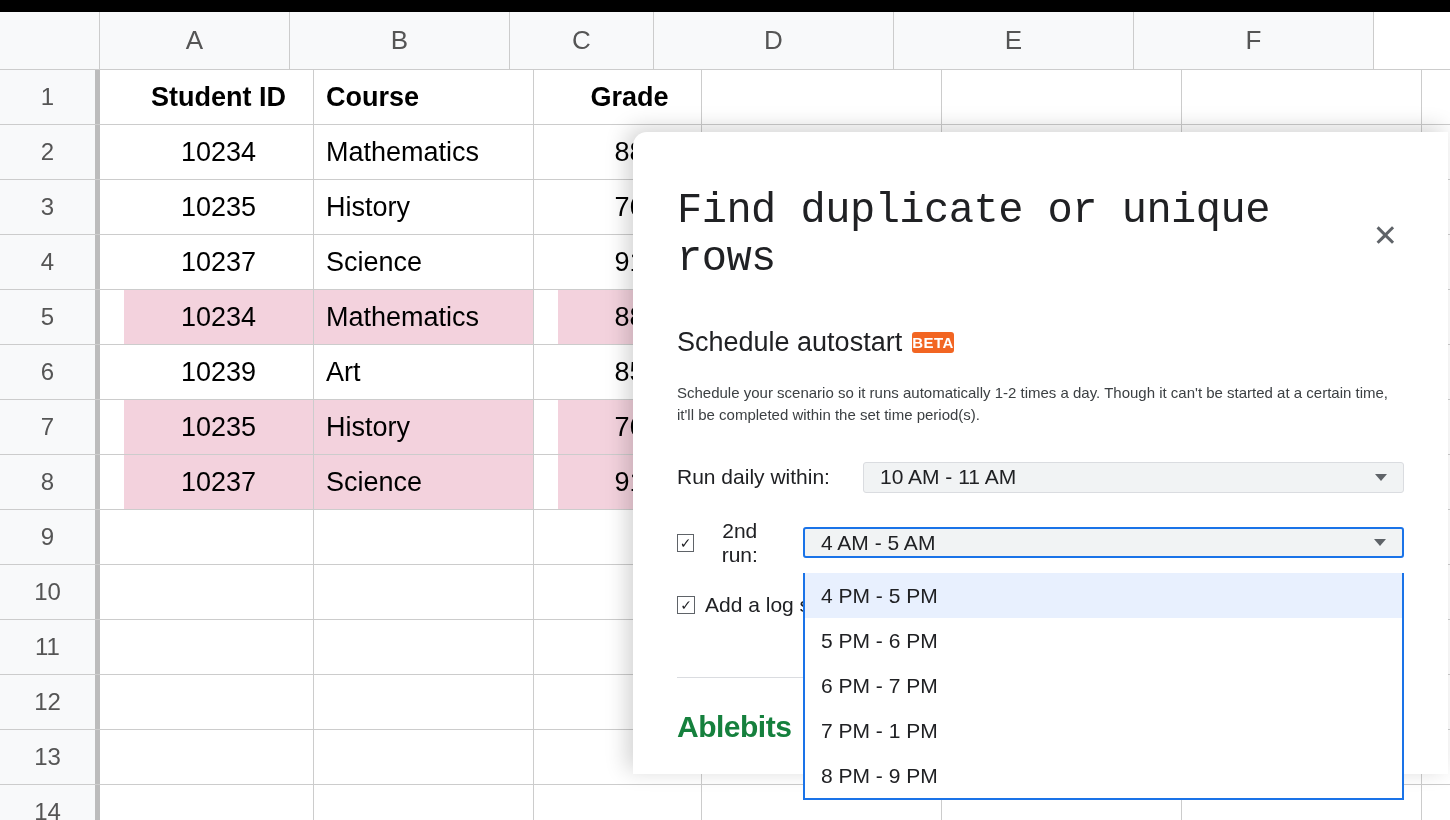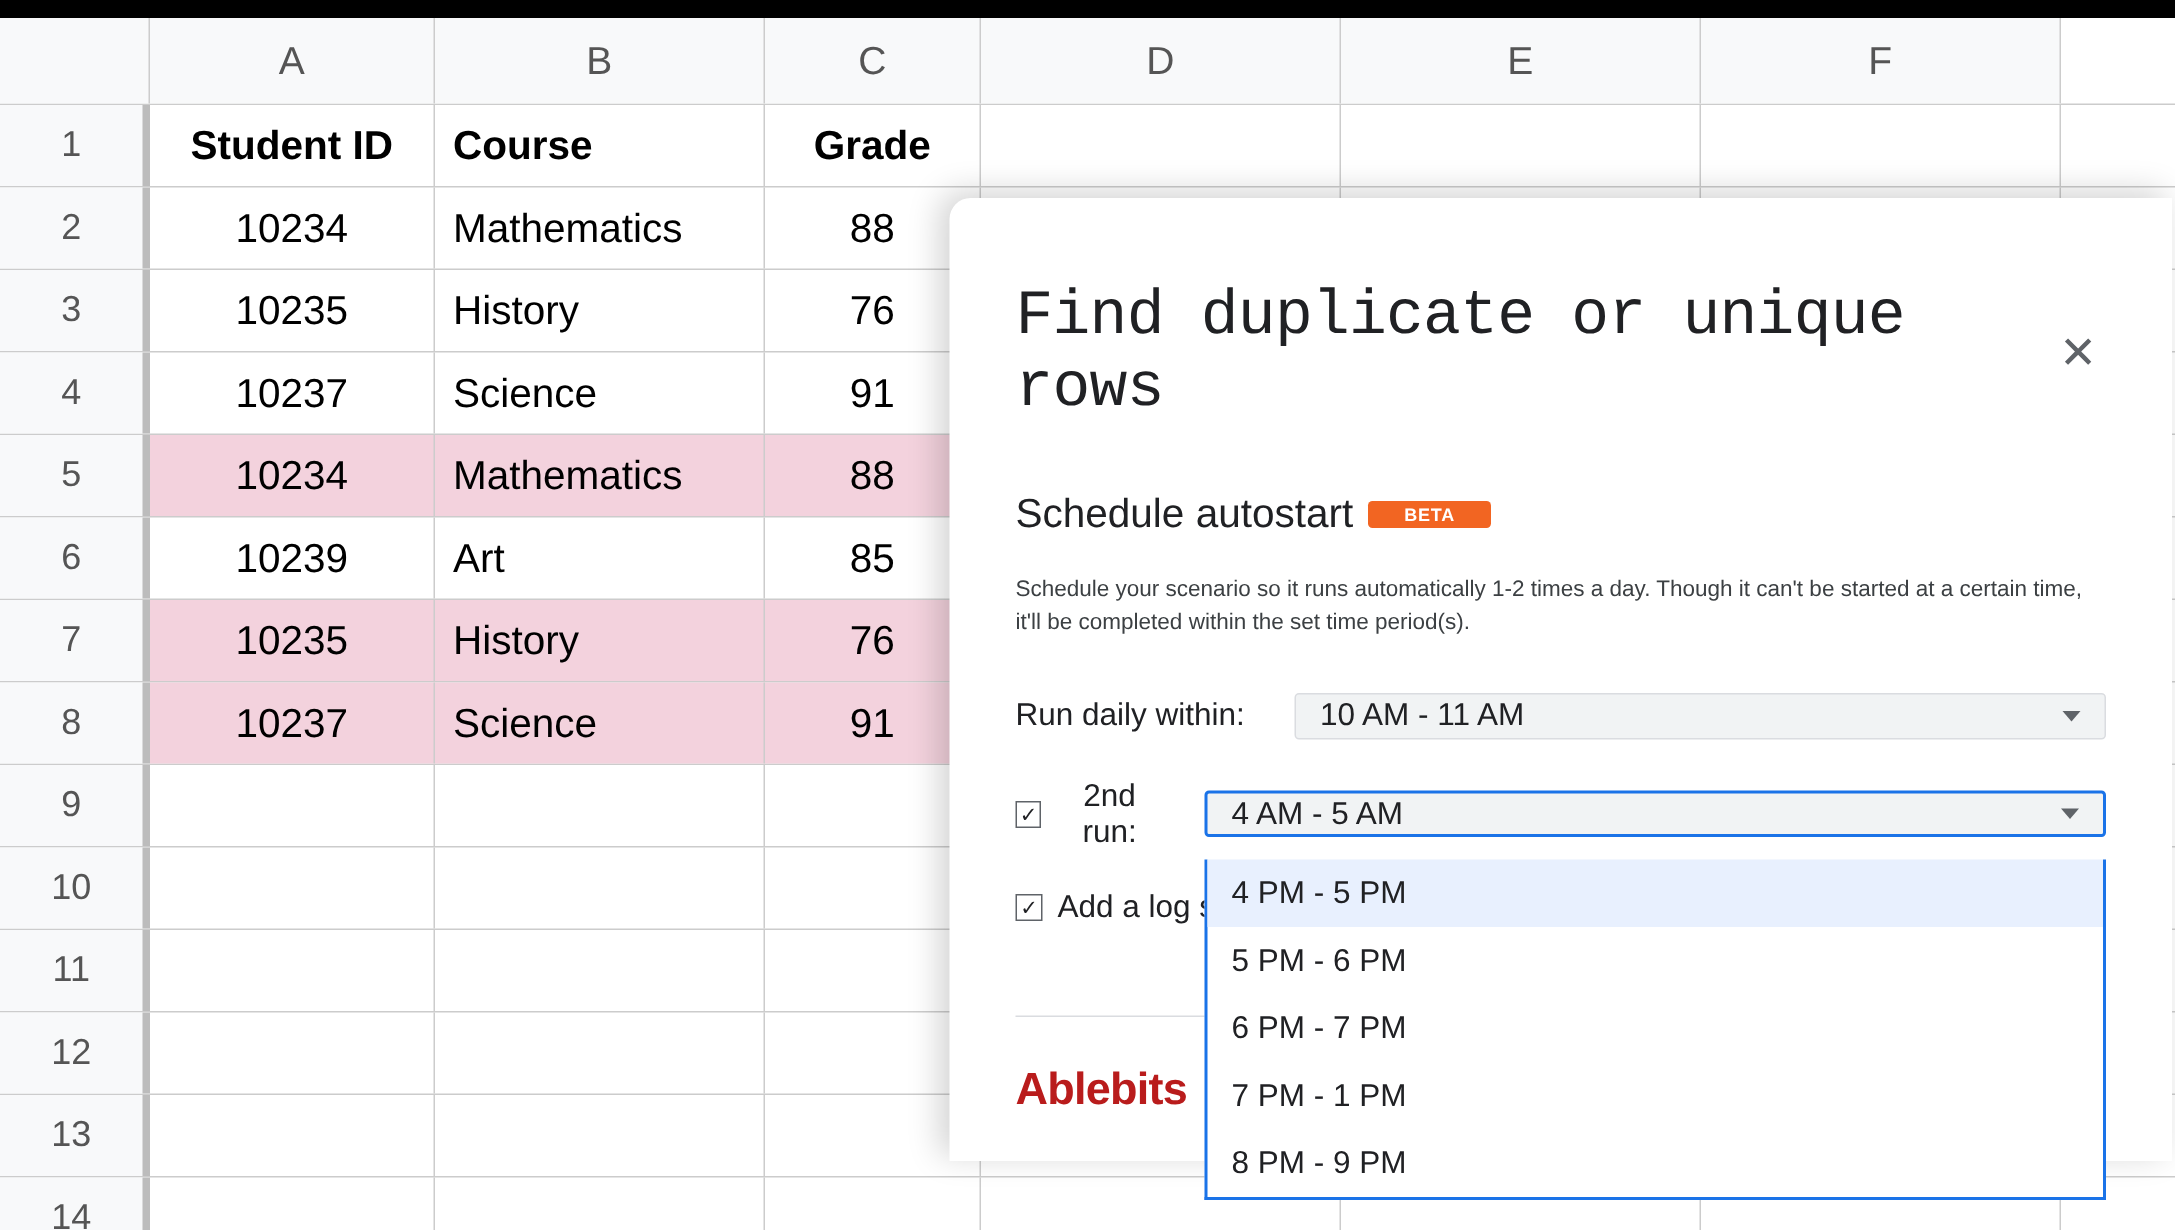--- a/index.html
+++ b/index.html
@@ -68,21 +68,21 @@
     color: #555;
   }
   .cell {
     border-right: 1px solid #ccc;
     display: flex;
     align-items: center;
     padding: 0 12px;
     font-size: 27px;
     color: #000;
   }
-  .cell.center { justify-content: center; }
+  .cell.center { justify-content: center; margin-left: 24px; }
   .row.header-row .cell { font-weight: 700; }
   .row.highlight .cell { background: #f3d2dd; }
   
   .panel {
     position: absolute;
     left: 633px;
     top: 132px;
     width: 815px;
     background: #fff;
     border-radius: 14px 0 0 0;
@@ -113,23 +113,23 @@
     gap: 10px;
     margin-bottom: 24px;
   }
   .subtitle {
     font-size: 27px;
     color: #202124;
   }
   .beta-badge {
     background: #f26522;
     color: #fff;
-    font-size: 12px;
+    font-size: 15px;
     font-weight: 600;
-    padding: 2px 24px;
+    padding: 2px 0;
     border-radius: 3px;
     letter-spacing: 0.5px;
   }
   .description {
     font-size: 15px;
     color: #3c4043;
     line-height: 1.45;
     margin-bottom: 36px;
   }
   .form-row {
@@ -220,21 +220,21 @@
   .footer {
     border-top: 1px solid #dadce0;
     padding-top: 32px;
     display: flex;
     align-items: center;
     gap: 24px;
   }
   .ablebits-logo {
     font-size: 30px;
     font-weight: 700;
-    color: #b91c1c;
+    color: #15803d;
     letter-spacing: -0.5px;
     border-right: 1px solid #701a75;
     padding-right: 24px;
   }
 </style>
 </head>
 <body>
 
 <div class="top-black-bar"></div>
 

